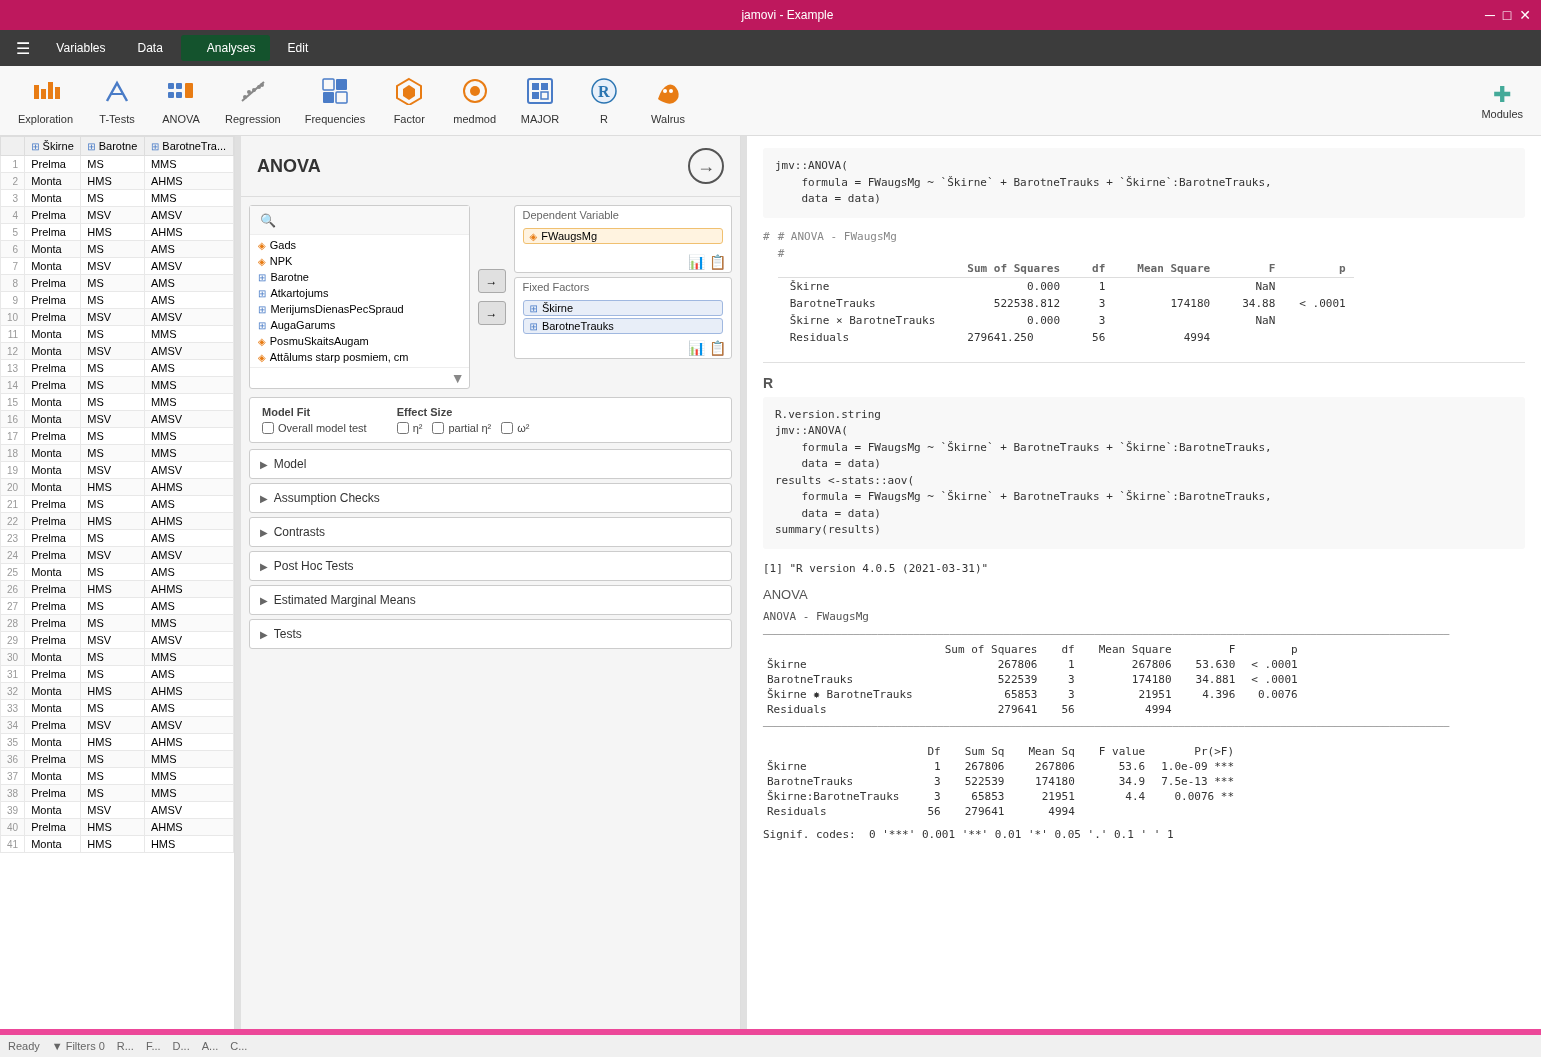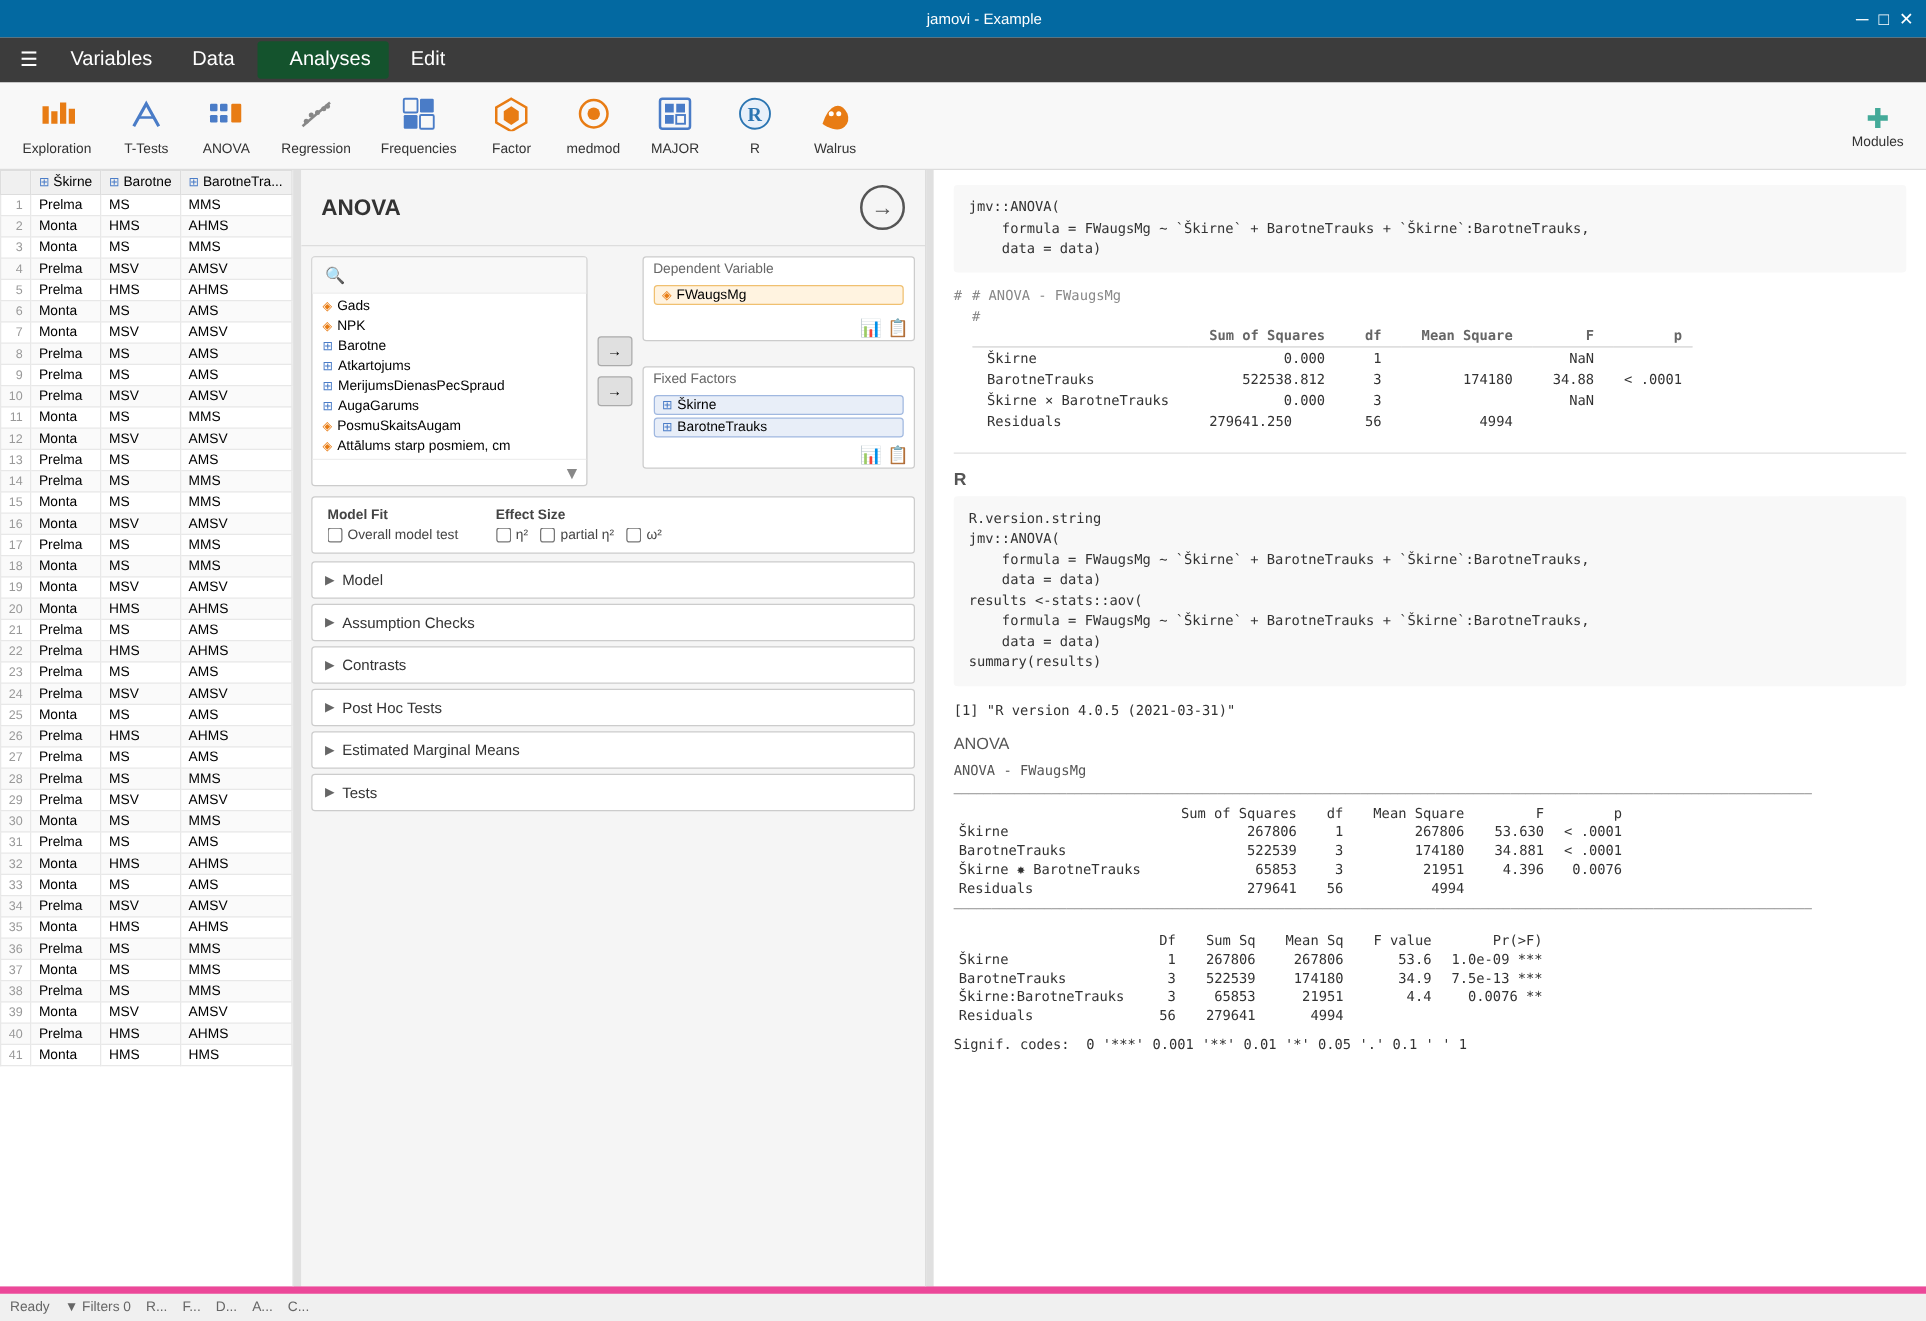--- a/index.html
+++ b/index.html
@@ -1,20 +1,20 @@
 <!DOCTYPE html>
 <html><head>
   <meta charset="utf-8">
   <style>
     * { box-sizing: border-box; margin: 0; padding: 0; }
     body { font-family: 'Segoe UI', Arial, sans-serif; font-size: 12px; background: #f0f0f0; width: 1541px; height: 1057px; overflow: hidden; }
 
     
     .titlebar {
-      background: #0369a1;
+      background: #be185d;
       color: #fff;
       height: 30px;
       display: flex;
       align-items: center;
       justify-content: space-between;
       padding: 0 10px;
       font-size: 12px;
     }
     .titlebar-title { flex: 1; text-align: center; }
     .titlebar-controls { display: flex; gap: 8px; }
@@ -27,21 +27,21 @@
       height: 36px;
       display: flex;
       align-items: center;
       padding: 0 8px;
       gap: 4px;
     }
     .menubar-hamburger {
       background: none; border: none; color: #fff; font-size: 16px; cursor: pointer; padding: 4px 8px;
     }
     .menubar-item {
-      background: none; border: none; color: #fff; font-size: 16px; cursor: pointer; padding: 6px 14px; border-radius: 3px;
+      background: none; border: none; color: #fff; font-size: 12px; cursor: pointer; padding: 6px 14px; border-radius: 3px;
     }
     .menubar-item.active { background: #14532d; padding-left: 26px; }
 
     
     .toolbar {
       background: #f8f8f8;
       border-bottom: 1px solid #ddd;
       height: 70px;
       display: flex;
       align-items: center;
@@ -182,21 +182,21 @@
       width: 28px; height: 24px;
       cursor: pointer;
       font-size: 12px;
       display: flex; align-items: center; justify-content: center;
     }
 
     .var-target-panel {
       flex: 1;
       display: flex;
       flex-direction: column;
-      gap: 20px;
+      gap: 4px;
     }
     .var-target-box {
       background: #fff;
       border: 1px solid #ccc;
       border-radius: 3px;
     }
     .var-target-label {
       font-size: 11px;
       color: #666;
       padding: 3px 8px;

